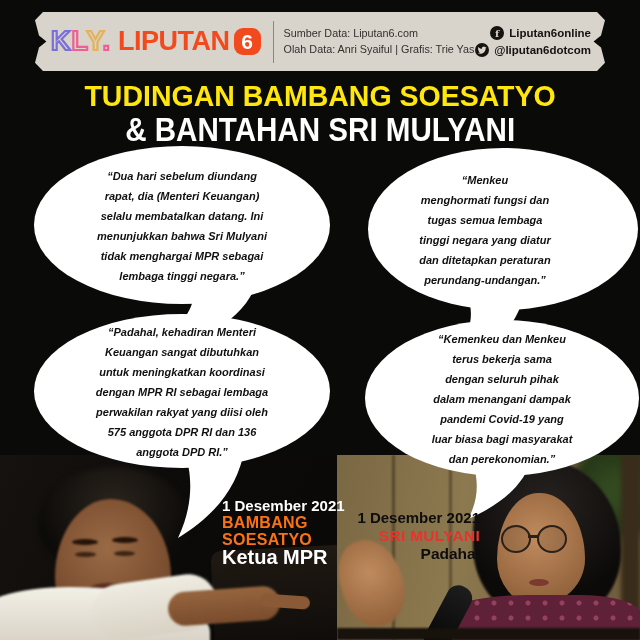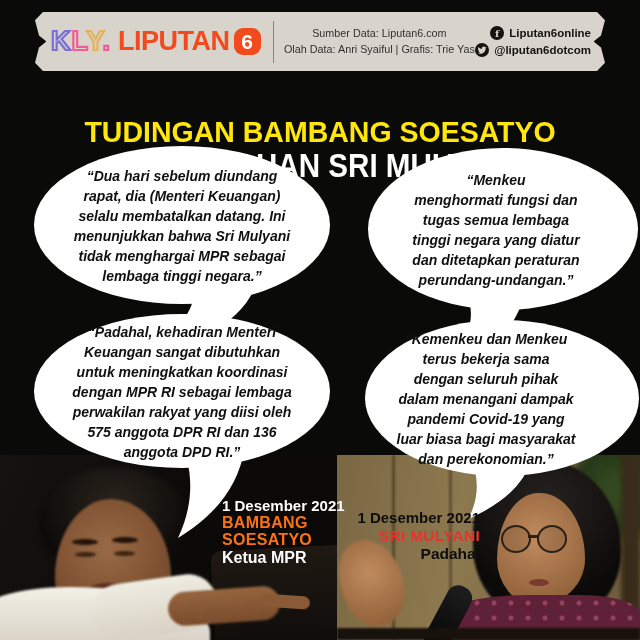--- a/index.html
+++ b/index.html
@@ -14,30 +14,30 @@
   .brand{display:flex;align-items:center;padding-left:16px;}
   .kly{font-weight:bold;font-size:27px;letter-spacing:1px;color:#d8d3cb;line-height:1;}
   .kly .k{-webkit-text-stroke:2.2px #7b6fd8;}
   .kly .l{-webkit-text-stroke:2.2px #ef5f93;}
   .kly .y{-webkit-text-stroke:2.2px #e6b259;}
   .kly .dot{-webkit-text-stroke:2.2px #ef5f93;}
   .liputan{color:#f2491d;font-weight:bold;font-size:27px;letter-spacing:-0.5px;margin-left:7px;line-height:1;}
   .six-badge{width:27px;height:27px;background:#f2491d;border-radius:9px;color:#fff;font-weight:bold;
     font-size:21px;display:flex;align-items:center;justify-content:center;margin-left:4px;}
   .vdivider{width:1px;height:42px;background:#8a857e;margin:0 10px 0 12px;}
-  .credits{flex:1;font-size:10.8px;line-height:1.45;color:#33302d;font-weight:normal;text-align:center;}
+  .credits{flex:1;font-size:10.8px;line-height:1.45;color:#33302d;font-weight:normal;}
   .social{padding-right:14px;font-size:11.5px;font-weight:bold;color:#15130f;}
   .social .srow{display:flex;align-items:center;justify-content:flex-end;margin:3px 0;}
   .sicon{width:14px;height:14px;border-radius:50%;background:#15130f;color:#d8d3cb;display:inline-flex;
     align-items:center;justify-content:center;margin-right:5px;font-size:10px;
     font-family:"DejaVu Serif",serif;font-weight:bold;}
   .sicon svg{display:block;}
 
   
-  .title{position:absolute;left:0;top:81px;width:640px;text-align:center;font-weight:bold;line-height:1;margin-top:36px;}
+  .title{position:absolute;left:0;top:81px;width:640px;text-align:center;font-weight:bold;line-height:1;}
   .title .t1{display:inline-block;color:#ffe70d;font-size:30px;transform:scaleX(0.95);transform-origin:center;}
   .title .t2{display:block;margin-top:1px;}
   .title .t2 span{display:inline-block;color:#ffffff;font-size:34px;transform:scaleX(0.87);transform-origin:center;}
 
   
   .photo{position:absolute;top:455px;height:185px;overflow:hidden;z-index:1;}
   .photo-left{left:0;width:337px;background:linear-gradient(115deg,#16120f 0%,#0b0a09 55%,#0a0908 100%);}
   .photo-right{left:337px;width:303px;background:linear-gradient(100deg,#7a6844 0%,#8d794f 40%,#6b583a 100%);}
   .shape{position:absolute;}
 
@@ -82,32 +82,32 @@
   .s-hand{left:4px;top:84px;width:62px;height:88px;border-radius:45% 55% 50% 50%;transform:rotate(-15deg);
     background:radial-gradient(circle at 50% 38%,#c08a5e 0%,#94643c 80%);filter:blur(1px);}
   .s-mic{left:98px;top:128px;width:26px;height:72px;border-radius:12px;transform:rotate(28deg);
     background:linear-gradient(#1d1d1d,#040404);}
   .s-table{left:0;top:173px;width:100%;height:12px;background:#18120c;filter:blur(1px);}
 
   
   .bubble-svg{position:absolute;left:0;top:0;z-index:3;}
   .quote{position:absolute;z-index:4;display:flex;align-items:center;justify-content:center;
     text-align:center;font-style:italic;font-weight:bold;color:#101010;white-space:pre-line;
-    font-size:14px;line-height:20px;}
+    font-size:11px;line-height:20px;}
   .q1{left:40px;top:150px;width:284px;height:152px;}
-  .q2{left:361px;top:152px;width:270px;height:156px;}
+  .q2{left:350px;top:152px;width:270px;height:156px;}
   .q3{left:40px;top:316px;width:284px;height:152px;}
-  .q4{left:350px;top:322px;width:272px;height:154px;}
+  .q4{left:366px;top:322px;width:272px;height:154px;}
 
   
   .caption{position:absolute;z-index:5;font-weight:bold;}
   .cap-left{left:222px;top:497px;text-align:left;}
   .cap-left .date{color:#ffffff;font-size:15px;line-height:18px;}
   .cap-left .name{color:#f97316;font-size:16px;line-height:16.5px;letter-spacing:.3px;}
-  .cap-left .role{color:#ffffff;font-size:16px;line-height:19px;}
+  .cap-left .role{color:#ffffff;font-size:20px;line-height:19px;}
   .cap-right{left:340px;top:509px;width:140px;text-align:right;}
   .cap-right .date{color:#0d0d0d;font-size:15px;line-height:18px;}
   .cap-right .name{color:#e8332c;font-size:15.5px;line-height:18px;letter-spacing:.3px;}
   .cap-right .role{color:#0d0d0d;font-size:15.5px;line-height:18px;}
 </style>
 </head>
 <body>
 
 <div class="canvas">
 

